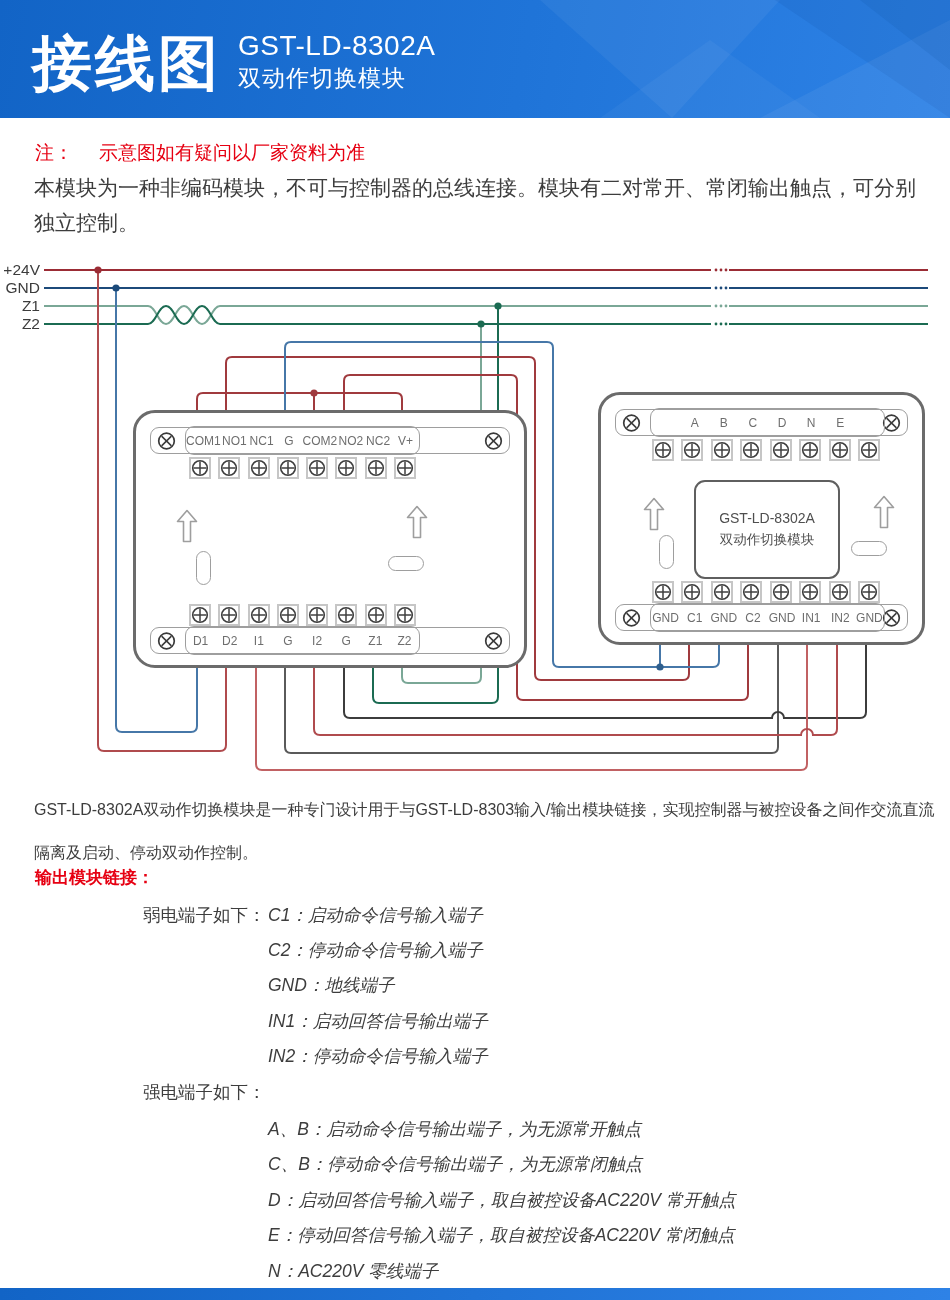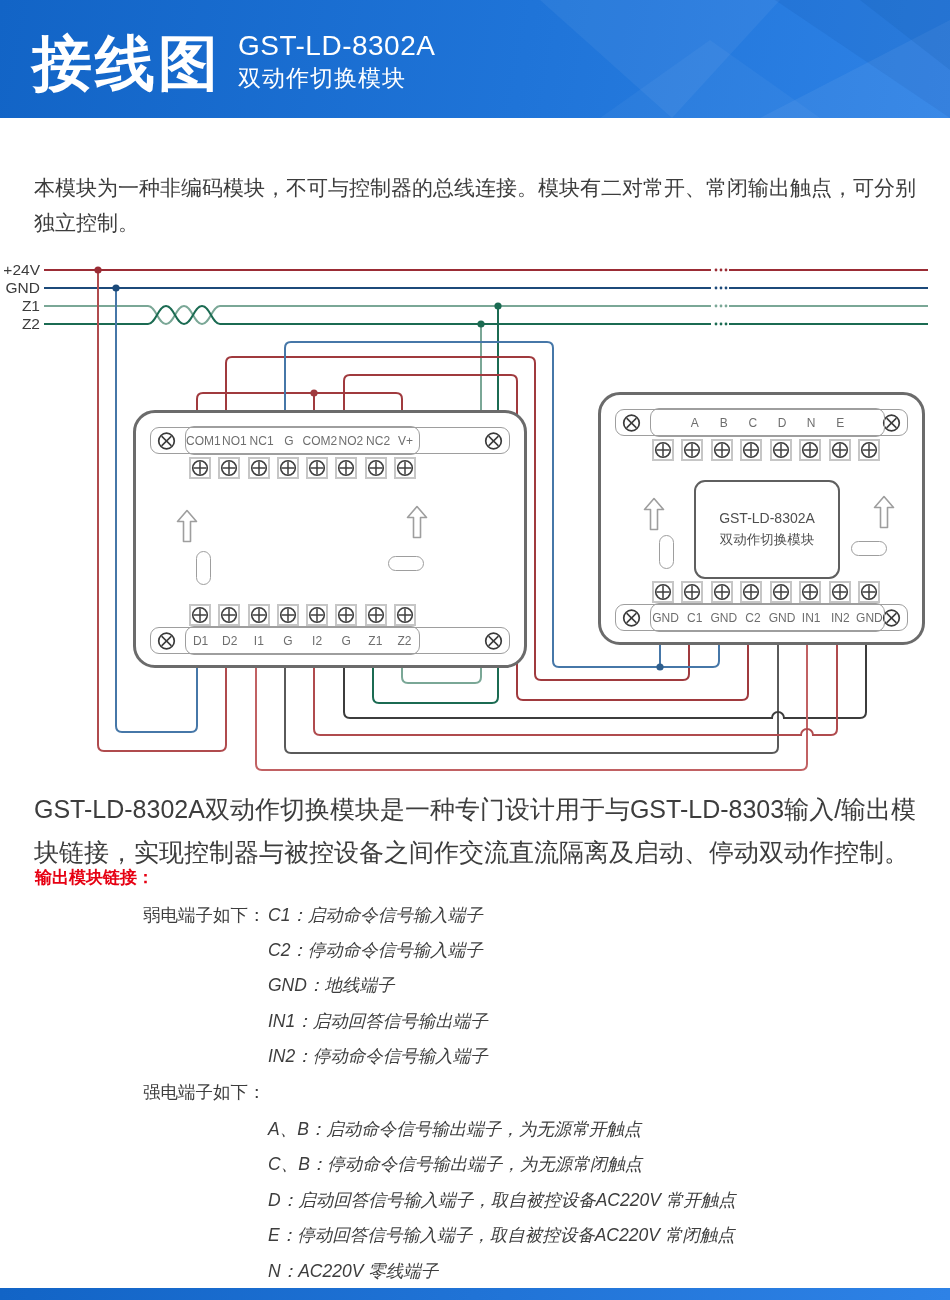--- a/index.html
+++ b/index.html
@@ -14,21 +14,21 @@
   .f3{left:760px;top:20px;width:190px;height:98px;background:rgba(255,255,255,.06);clip-path:polygon(0 100%,100% 0,100% 100%);}
   .f4{left:600px;top:40px;width:220px;height:78px;background:rgba(255,255,255,.04);clip-path:polygon(0 100%,50% 0,100% 100%);}
   .f5{left:860px;top:0;width:90px;height:70px;background:rgba(12,70,150,.12);clip-path:polygon(0 0,100% 0,100% 100%);}
   .hdr-title{position:absolute;left:32px;top:24px;font-size:60px;font-weight:700;color:#fff;letter-spacing:3px;}
   .hdr-model{position:absolute;left:238px;top:30px;font-size:28px;color:#fff;letter-spacing:.5px;}
   .hdr-model2{position:absolute;left:238px;top:63px;font-size:23px;color:#fff;letter-spacing:1px;}
   
   .note{position:absolute;left:35px;top:140px;font-size:19px;color:#e60012;}
   .note .gap{display:inline-block;width:26px;}
   .intro{position:absolute;left:34px;top:170px;width:888px;font-size:21px;line-height:35px;color:#3d3d3d;}
-  .desc{position:absolute;left:34px;top:788px;width:902px;font-size:25px;line-height:43px;color:#3d3d3d;}
+  .desc{position:absolute;left:34px;top:788px;width:902px;font-size:16px;line-height:43px;color:#3d3d3d;}
   .instr{position:absolute;left:35px;top:866px;font-size:17px;font-weight:600;color:#e60012;}
   .lrow{position:absolute;font-size:17.5px;color:#3d3d3d;white-space:nowrap;}
   .lrow .sec{position:absolute;left:143px;top:0;}
   .lrow .itm{position:absolute;left:268px;top:0;font-style:italic;}
   
   #wires{position:absolute;left:0;top:0;width:950px;height:1300px;pointer-events:none;}
   .module{position:absolute;background:#fff;border:3px solid #6b6b6b;border-radius:22px;box-sizing:border-box;}
   .strip{position:absolute;left:14px;right:14px;height:27px;border:1.8px solid #9e9e9e;border-radius:9px;box-sizing:border-box;background:#fff;}
   .lblbox{position:absolute;left:34px;width:235px;top:-1.8px;bottom:-1.8px;border:1.8px solid #9e9e9e;border-radius:9px;
           box-sizing:border-box;display:flex;align-items:center;}
@@ -55,20 +55,21 @@
     <div class="facet f1"></div>
     <div class="facet f2"></div>
     <div class="facet f3"></div>
     <div class="facet f4"></div>
     <div class="facet f5"></div>
     <div class="hdr-title">接线图</div>
     <div class="hdr-model">GST-LD-8302A</div>
     <div class="hdr-model2">双动作切换模块</div>
   </div>
 
+  <div class="note"><span>注：</span><span class="gap"></span><span>示意图如有疑问以厂家资料为准</span></div>
   <div class="intro">本模块为一种非编码模块，不可与控制器的总线连接。模块有二对常开、常闭输出触点，可分别独立控制。</div>
 
   <svg id="wires" viewBox="0 0 950 1300">
       <path d="M44,270 H711 M729,270 H928" fill="none" stroke="#9b2c35" stroke-width="2"></path>
       <path d="M44,288 H711 M729,288 H928" fill="none" stroke="#1c4a7a" stroke-width="2"></path>
       <path d="M44,306 H148 C156,306 158,324 166,324 C174,324 176,306 184,306 C192,306 194,324 202,324 C210,324 212,306 220,306 H711 M729,306 H928" fill="none" stroke="#7aa796" stroke-width="2"></path>
       <path d="M44,324 H148 C156,324 158,306 166,306 C174,306 176,324 184,324 C192,324 194,306 202,306 C210,306 212,324 220,324 H711 M729,324 H928" fill="none" stroke="#1b6b52" stroke-width="2"></path>
       <path d="M98,270 V745 Q98,751 104,751 H220 Q226,751 226,745 V668" fill="none" stroke="#b04b4e" stroke-width="2"></path>
       <path d="M116,288 V726 Q116,732 122,732 H191 Q197,732 197,726 V668" fill="none" stroke="#4677a8" stroke-width="2"></path>
       <path d="M498,306 V697 Q498,703 492,703 H379 Q373,703 373,697 V668" fill="none" stroke="#1b6b52" stroke-width="2"></path>

